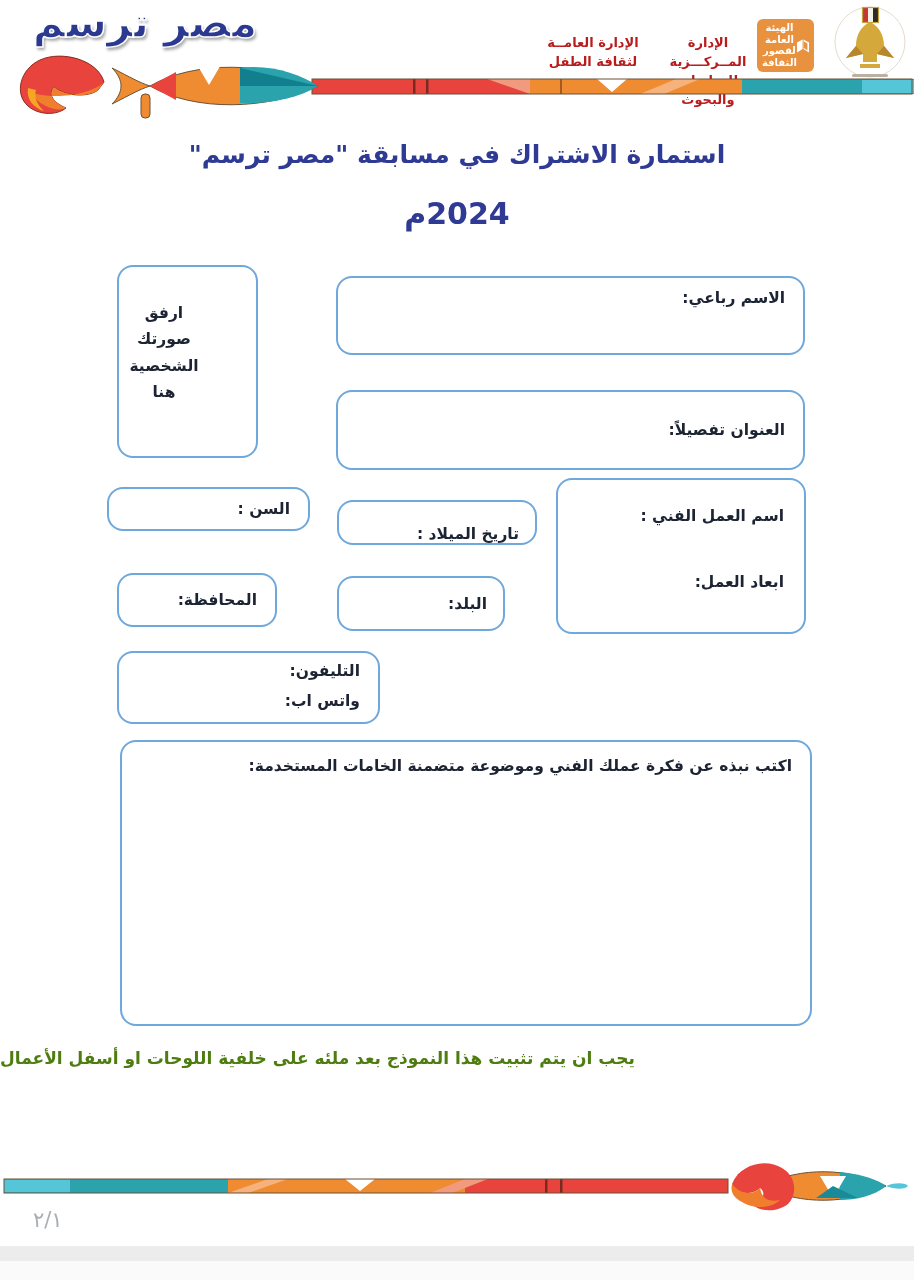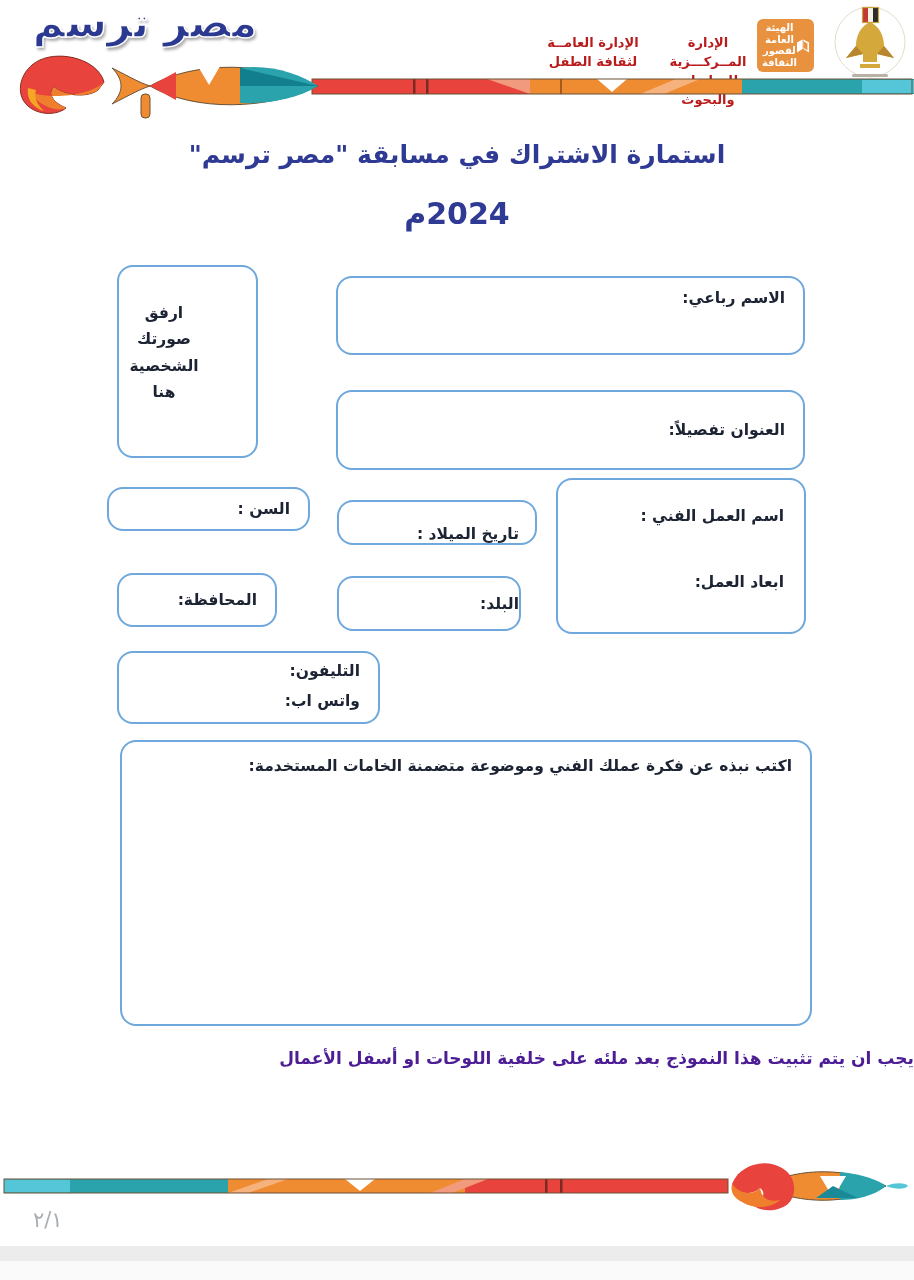--- a/index.html
+++ b/index.html
@@ -39,28 +39,28 @@
   .flabel { font-weight:bold; font-size:15.5px; color:#1c2333; }
   .box-photo   { left:117px; top:265px; width:141px; height:193px; display:flex; align-items:center; justify-content:flex-end; }
   .photo-hint  { text-align:center; width:90px; line-height:1.7; margin-top:-18px; }
   .box-name    { left:336px; top:276px; width:469px; height:79px;  padding:10px 18px 0 0; text-align:right; }
   .box-address { left:336px; top:390px; width:469px; height:80px;  display:flex; align-items:center; padding-right:18px; }
   .box-age     { left:107px; top:487px; width:203px; height:44px;  display:flex; align-items:center; padding-right:18px; }
   .box-dob     { left:337px; top:483px; width:200px; height:45px;  display:flex; align-items:flex-end; padding-right:16px;margin-top:17px; }
   .box-artwork { left:556px; top:478px; width:250px; height:156px; padding:26px 20px 0 0; text-align:right; }
   .artwork-size-label { display:block; margin-top:48px; }
   .box-gov     { left:117px; top:573px; width:160px; height:54px;  display:flex; align-items:center; padding-right:18px; }
-  .box-country { left:337px; top:576px; width:184px; height:55px;  display:flex; align-items:center; }
+  .box-country { left:337px; top:576px; width:168px; height:55px;  display:flex; align-items:center; padding-right:16px; }
   .box-phone   { left:117px; top:651px; width:263px; height:73px;  padding:8px 18px 0 16px; text-align:right; }
   .whatsapp-label { display:block; margin-top:12px; }
   .box-email   { left:390px; top:648px; width:421px; height:78px;  display:flex; align-items:center; padding-right:18px; }
   .box-desc    { left:120px; top:740px; width:692px; height:286px; padding:14px 18px 0 0; text-align:right; }
   
-  .footer-note { position:absolute; left:0; top:1048px; width:914px; text-align:right;
-    font-size:17px; font-weight:bold; color:#4c1d95; }
+  .footer-note { position:absolute; left:0; top:1048px; width:914px; text-align:left;
+    font-size:17px; font-weight:bold; color:#4d7c0f; }
   .bottom-brush { position:absolute; left:0; top:1160px; width:914px; height:52px; }
   .page-number { position:absolute; left:33px; top:1208px; direction:ltr;
     font-size:21px; color:#a9aeb4; }
   .bottom-strip { position:absolute; left:0; top:1246px; width:914px; height:15px; background:#ececec; }
   .bottom-edge  { position:absolute; left:0; top:1261px; width:914px; height:19px; background:#fafafa; }
 </style>
 </head>
 <body>
 
 <div class="page">

